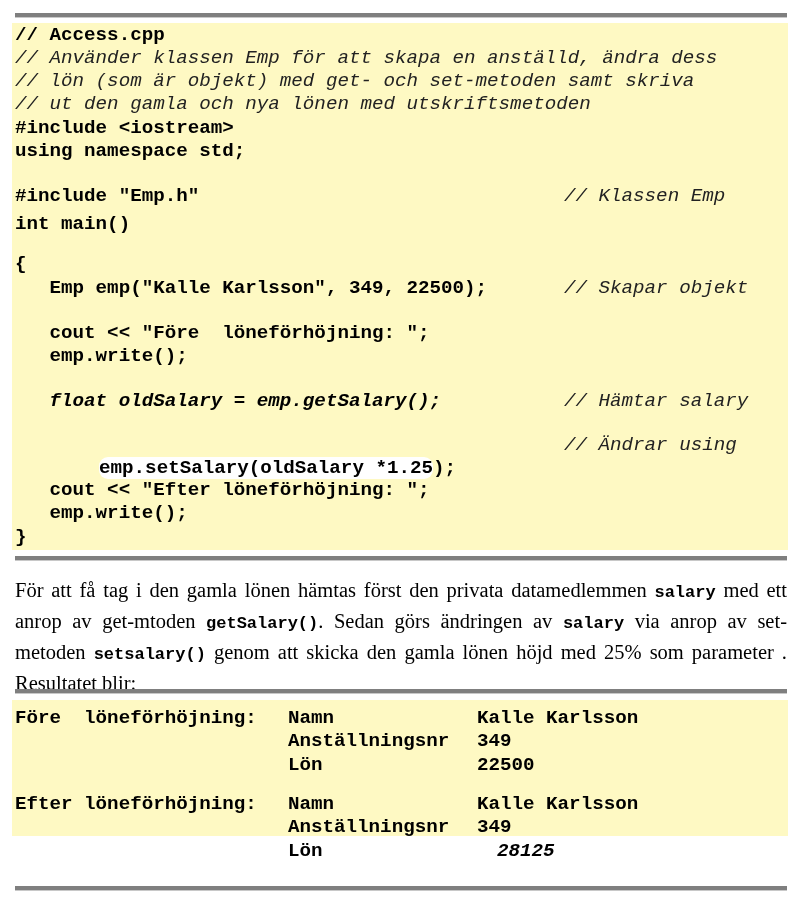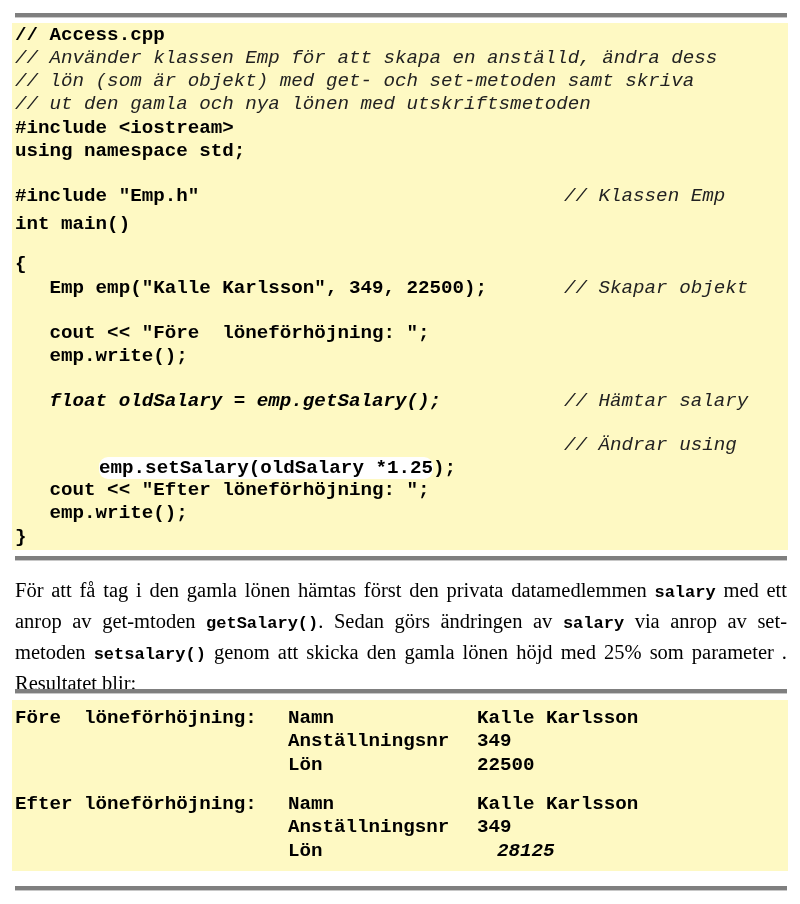--- a/index.html
+++ b/index.html
@@ -52,21 +52,21 @@
   <div class="line b" style="top:479px; left:3px;">   emp.write();</div>
   <div class="line b" style="top:503px; left:3px;">}</div>
 </div>
 
 <div class="rule" style="top:556px;"></div>
 
 <div class="para"><span>För att få tag i den gamla lönen hämtas först den privata datamedlemmen </span><span class="m">salary</span><span> med ett anrop av get-mtoden </span><span class="m">getSalary()</span><span>. Sedan görs ändringen av </span><span class="m">salary</span><span> via anrop av set-metoden </span><span class="m">setsalary()</span><span> genom att skicka den gamla lönen höjd med 25% som parameter . Resultatet blir:</span></div>
 
 <div class="rule" style="top:689px;"></div>
 
-<div class="box" style="top:700px; height:171px;">
+<div class="box" style="top:700px; height:136px;">
   <div class="out" style="top:7px; left:3px;">Före  löneförhöjning:</div>
   <div class="out" style="top:7px; left:276px;">Namn</div>
   <div class="out" style="top:7px; left:465px;">Kalle Karlsson</div>
   <div class="out" style="top:30px; left:276px;">Anställningsnr</div>
   <div class="out" style="top:30px; left:465px;">349</div>
   <div class="out" style="top:54px; left:276px;">Lön</div>
   <div class="out" style="top:54px; left:465px;">22500</div>
 
   <div class="out" style="top:93px; left:3px;">Efter löneförhöjning:</div>
   <div class="out" style="top:93px; left:276px;">Namn</div>

